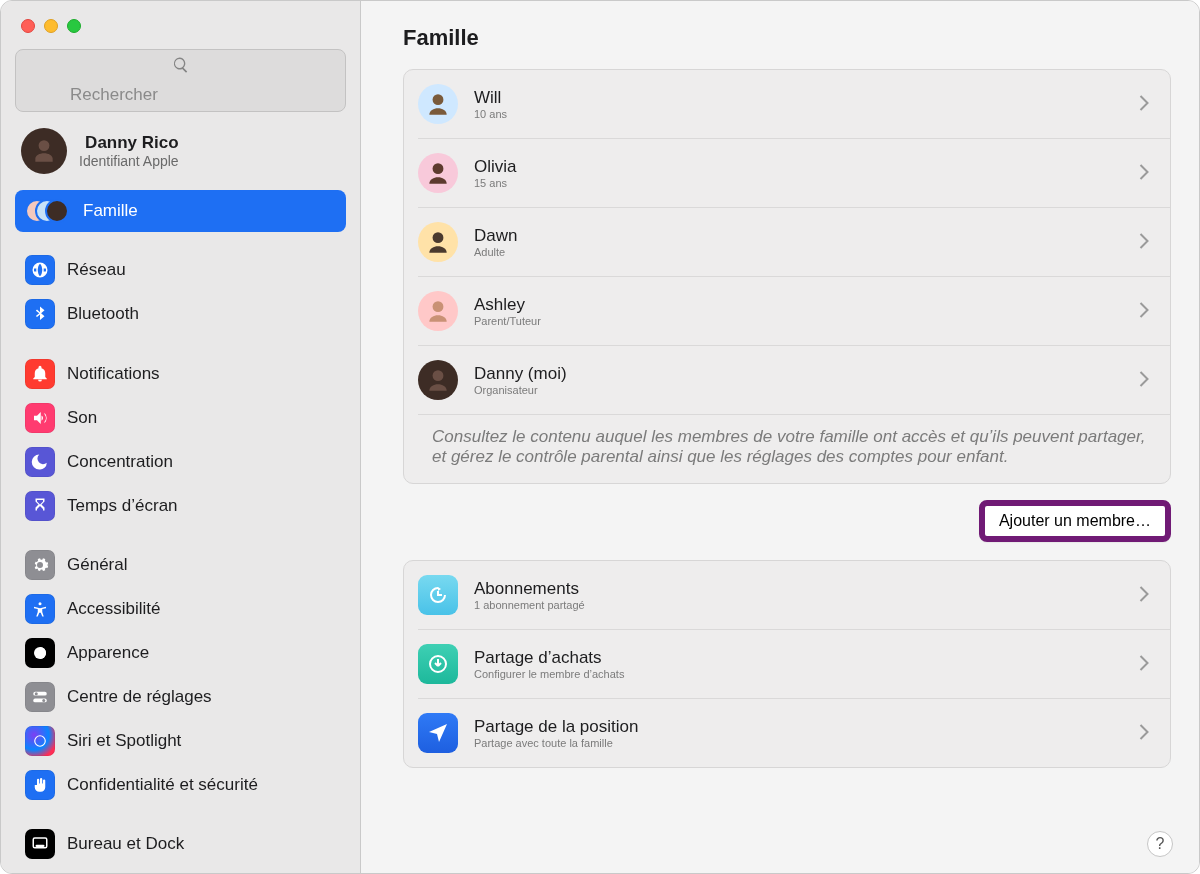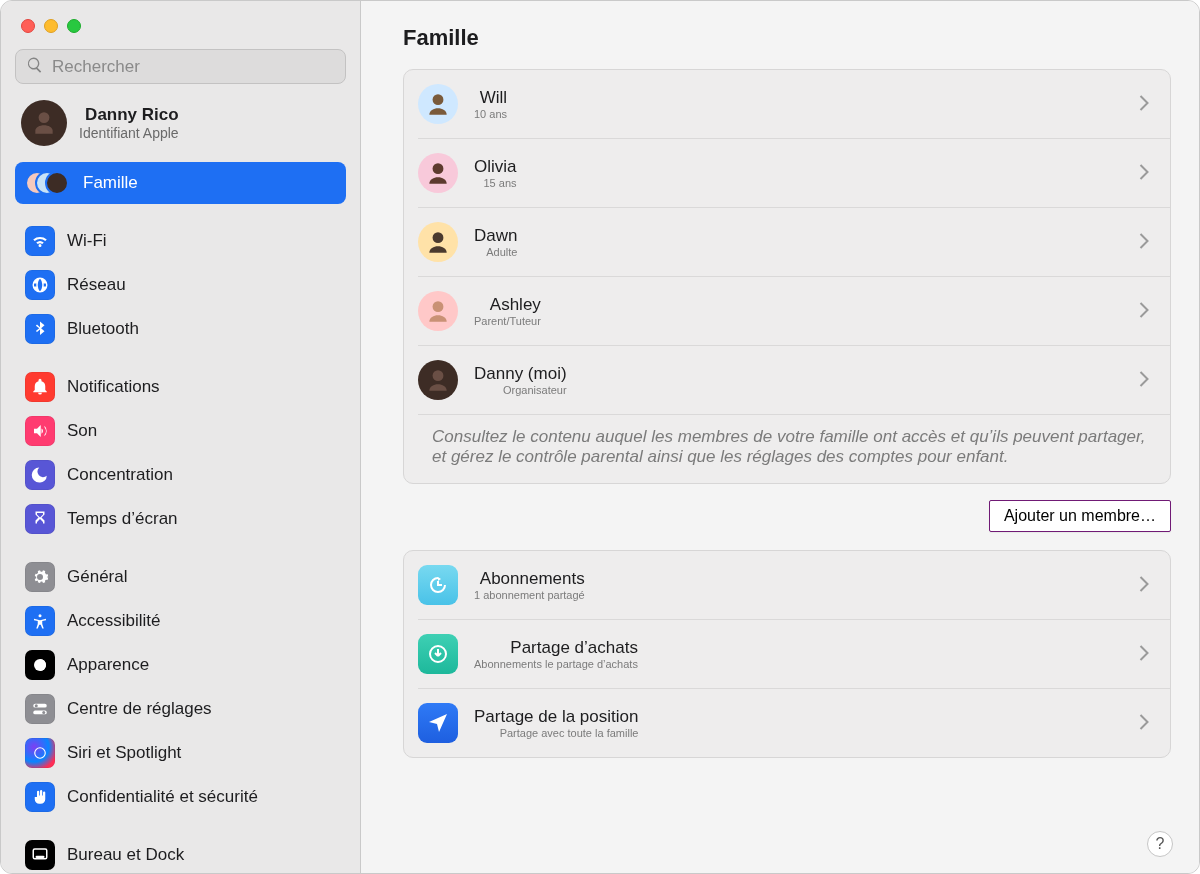--- a/index.html
+++ b/index.html
@@ -43,20 +43,21 @@
   .tl-max   { background: #28c840; border: 1px solid #1dac2c; }
 
   .search {
     display: flex;
     align-items: center;
     background: #dddcdc;
     border: 1px solid #c3c2c2;
     border-radius: 8px;
     padding: 6px 10px;
     gap: 8px;
+    flex-direction: column;
   }
   .search svg { width: 18px; height: 18px; fill: #858585; }
   .search input {
     border: none;
     background: transparent;
     outline: none;
     font-size: 17px;
     color: #3a3a3a;
     flex: 1;
   }
@@ -132,21 +133,20 @@
     border-radius: 10px;
     overflow: hidden;
     margin-bottom: 16px;
   }
   .row {
     display: flex;
     align-items: center;
     gap: 16px;
     padding: 14px 14px 14px 14px;
     position: relative;
-    text-align: right;
   }
   .row + .row { border-top: 1px solid #dad9d9; margin-left: 14px; padding-left: 0; }
   .row .chevron { margin-left: auto; padding-right: 6px; }
   .chevron svg { width: 11px; height: 16px; fill: #9a9a9a; }
   .member-av {
     width: 40px; height: 40px; border-radius: 50%;
     display: flex; align-items: center; justify-content: center;
     font-size: 22px; flex-shrink: 0;
   }
   .m-will   { background: #cfe8ff; }
@@ -164,22 +164,22 @@
     margin-left: 14px;
     font-style: italic;
   }
 
   .add-member-wrap {
     display: flex; justify-content: flex-end;
     margin-bottom: 18px;
   }
   .btn {
     background: #fff;
-    border: 1px solid #701a75;
-    border-radius: 2px;
+    border: 6px solid #701a75;
+    border-radius: 8px;
     padding: 6px 14px;
     font-size: 16px;
     box-shadow: 0 1px 1px rgba(0,0,0,0.05);
     cursor: default;
   }
 
   .feat-icon {
     width: 40px; height: 40px; border-radius: 9px;
     display: flex; align-items: center; justify-content: center;
     color: #fff; flex-shrink: 0;
@@ -243,28 +243,20 @@
         <span class="nav-label">Famille</span>
       </div>
     </div>
 
     <div class="nav-sep"></div>
 
     <div class="nav-group">
       <div class="nav-item">
         <div class="icon-box" style="background:#1e6ff3">
           <svg viewBox="0 0 24 24">
-              <path d="M12 20a2 2 0 110-4 2 2 0 010 4zm-5-6a8 8 0 0110 0l-2 2a5 5 0 00-6 0zm-4-4a14 14 0 0118 0l-2 2a11 11 0 00-14 0z"></path>
-            </svg>
-        </div>
-        <span class="nav-label">Wi-Fi</span>
-      </div>
-      <div class="nav-item">
-        <div class="icon-box" style="background:#1e6ff3">
-          <svg viewBox="0 0 24 24">
               <path d="M12 2a10 10 0 100 20 10 10 0 000-20zm0 2c.9 0 2.3 2.1 2.8 6H9.2C9.7 6.1 11.1 4 12 4zm-8 8c0-.7.1-1.3.2-2h3c-.1.7-.2 1.3-.2 2s.1 1.3.2 2h-3A8 8 0 014 12zm5 0c0-.7.1-1.3.2-2h5.6c.1.7.2 1.3.2 2s-.1 1.3-.2 2H9.2A13 13 0 019 12zm7.8-2h3c.1.7.2 1.3.2 2s-.1 1.3-.2 2h-3c.1-.7.2-1.3.2-2s-.1-1.3-.2-2zM12 20c-.9 0-2.3-2.1-2.8-6h5.6c-.5 3.9-1.9 6-2.8 6z"></path>
             </svg>
         </div>
         <span class="nav-label">Réseau</span>
       </div>
       <div class="nav-item">
         <div class="icon-box" style="background:#1e6ff3">
           <svg viewBox="0 0 24 24">
               <path d="M12 2l6 5-4.5 4 4.5 4-6 5v-7.5L8 16l-1.5-1.5L11 11 6.5 7.5 8 6l4 3.5z"></path>
             </svg>
@@ -494,21 +486,21 @@
 
       <div class="row">
         <div class="feat-icon f-purc">
           <svg viewBox="0 0 24 24">
               <circle cx="12" cy="12" r="8" fill="none" stroke="#fff" stroke-width="2"></circle>
               <path d="M12 7v7m0 0l-3-3m3 3l3-3" stroke="#fff" stroke-width="2" fill="none"></path>
             </svg>
         </div>
         <div>
           <div class="row-title">Partage d’achats</div>
-          <div class="row-sub">Abonnements le partage d’achats</div>
+          <div class="row-sub">Configurer le membre d’achats</div>
         </div>
         <span class="chevron"><svg viewBox="0 0 10 16">
               <path d="M1 1l7 7-7 7" fill="none" stroke="#9a9a9a" stroke-width="2"></path>
             </svg></span>
       </div>
 
       <div class="row">
         <div class="feat-icon f-loc">
           <svg viewBox="0 0 24 24">
               <path d="M3 11l18-8-8 18-2-8-8-2z"></path>

